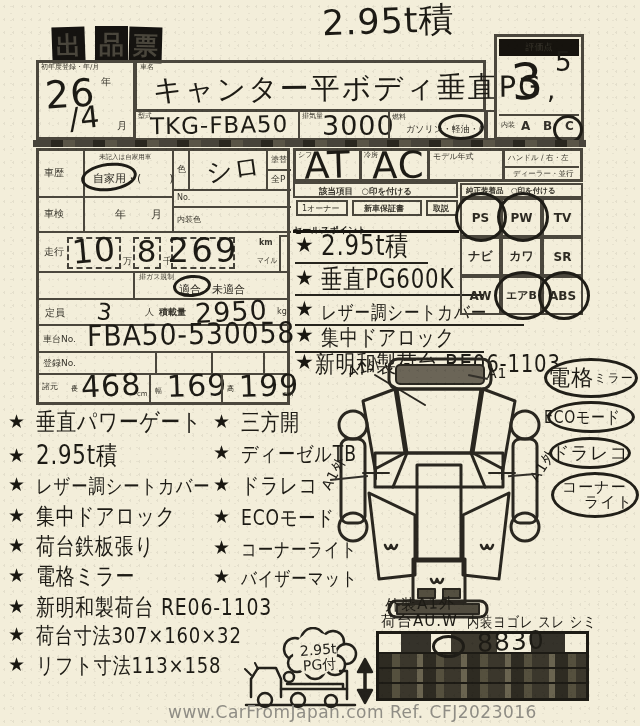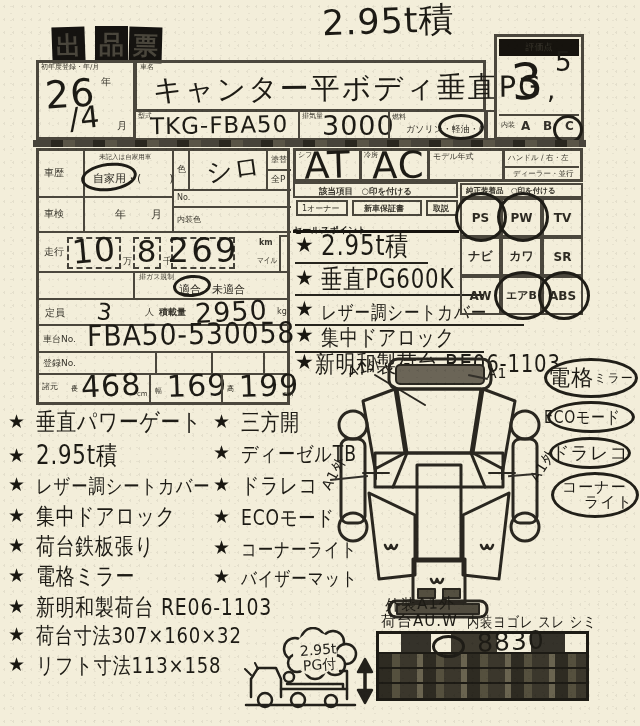--- a/index.html
+++ b/index.html
@@ -375,14 +375,15 @@
         <path d="M2,42 L8,48 M12,36 L15,42" stroke-width="2"></path>
         <path d="M122,38 L122,70" stroke-width="3.5"></path>
         <path d="M115,45 L122,32 L129,45 Z" fill="#23211b"></path>
         <path d="M115,63 L122,76 L129,63 Z" fill="#23211b"></path>
       </g>
     </g>
     <text x="57" y="28" font-size="14" fill="#23211b" transform="rotate(-4 70 25)">2.95t</text>
     <text x="60" y="43" font-size="14" fill="#23211b" transform="rotate(-4 70 40)">PG付</text>
   </svg>
 
+  <div class="wm" style="left:168px;top:702px;">www.CarFromJapan.com Ref. CFJ2023016</div>
 
 </div>
 
 </body></html>

